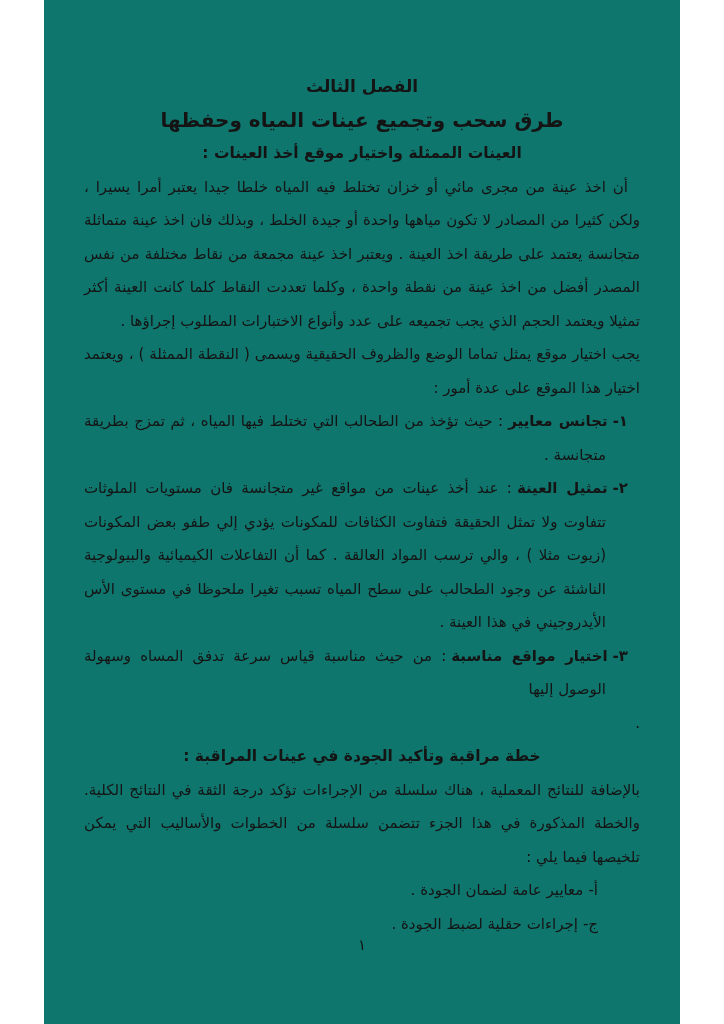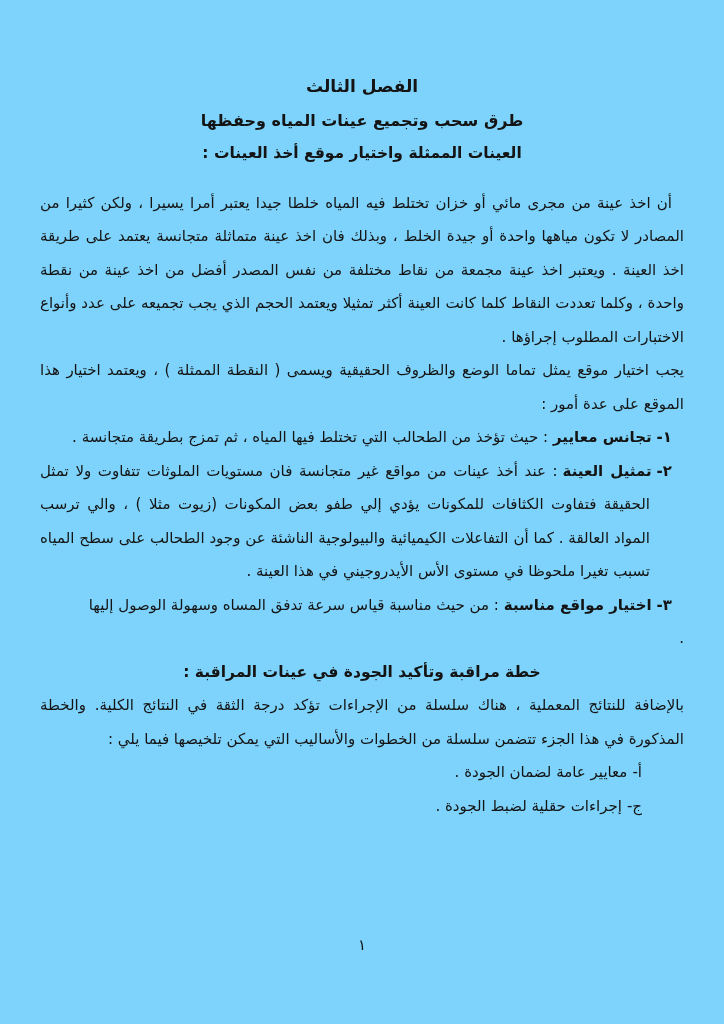--- a/index.html
+++ b/index.html
@@ -2,50 +2,50 @@
 <html lang="ar" dir="rtl"><head>
 <meta charset="utf-8">
 <style>
   html, body {
     margin: 0;
     padding: 0;
     background: #ffffff;
   }
   .page {
     position: relative;
-    width: 724px;
+    width: 636px;
     height: 1024px;
     margin: 0 auto;
-    background: #7dd3fc;
+    background: #0f766e;
     box-sizing: border-box;
     padding: 70px 40px 0 40px;
     overflow: hidden;
     direction: rtl;
     font-family: "DejaVu Sans", sans-serif;
     font-size: 15px;
     line-height: 33.5px;
     color: #141414;
   }
   .center-line {
     text-align: center;
     font-weight: bold;
   }
   .chapter-title   { font-size: 17px; }
-  .chapter-subtitle{ font-size: 16px; }
+  .chapter-subtitle{ font-size: 20px; }
   .sec-heading {
     font-weight: bold;
     font-size: 15.5px;
     text-align: center;
     margin: 0;
   }
   p.body-par {
     margin: 0;
     text-align: justify;
   }
-  p.first-indent { text-indent: 12px; margin-top: 16px; }
+  p.first-indent { text-indent: 12px; }
   .item {
     text-align: justify;
     padding-right: 34px;
     text-indent: -22px;
   }
   .item span + span, .sub-item span + span { margin-right: 5px; }
   .bold { font-weight: bold; }
   .dot-line {
     text-align: right;
     padding-left: 2px;

